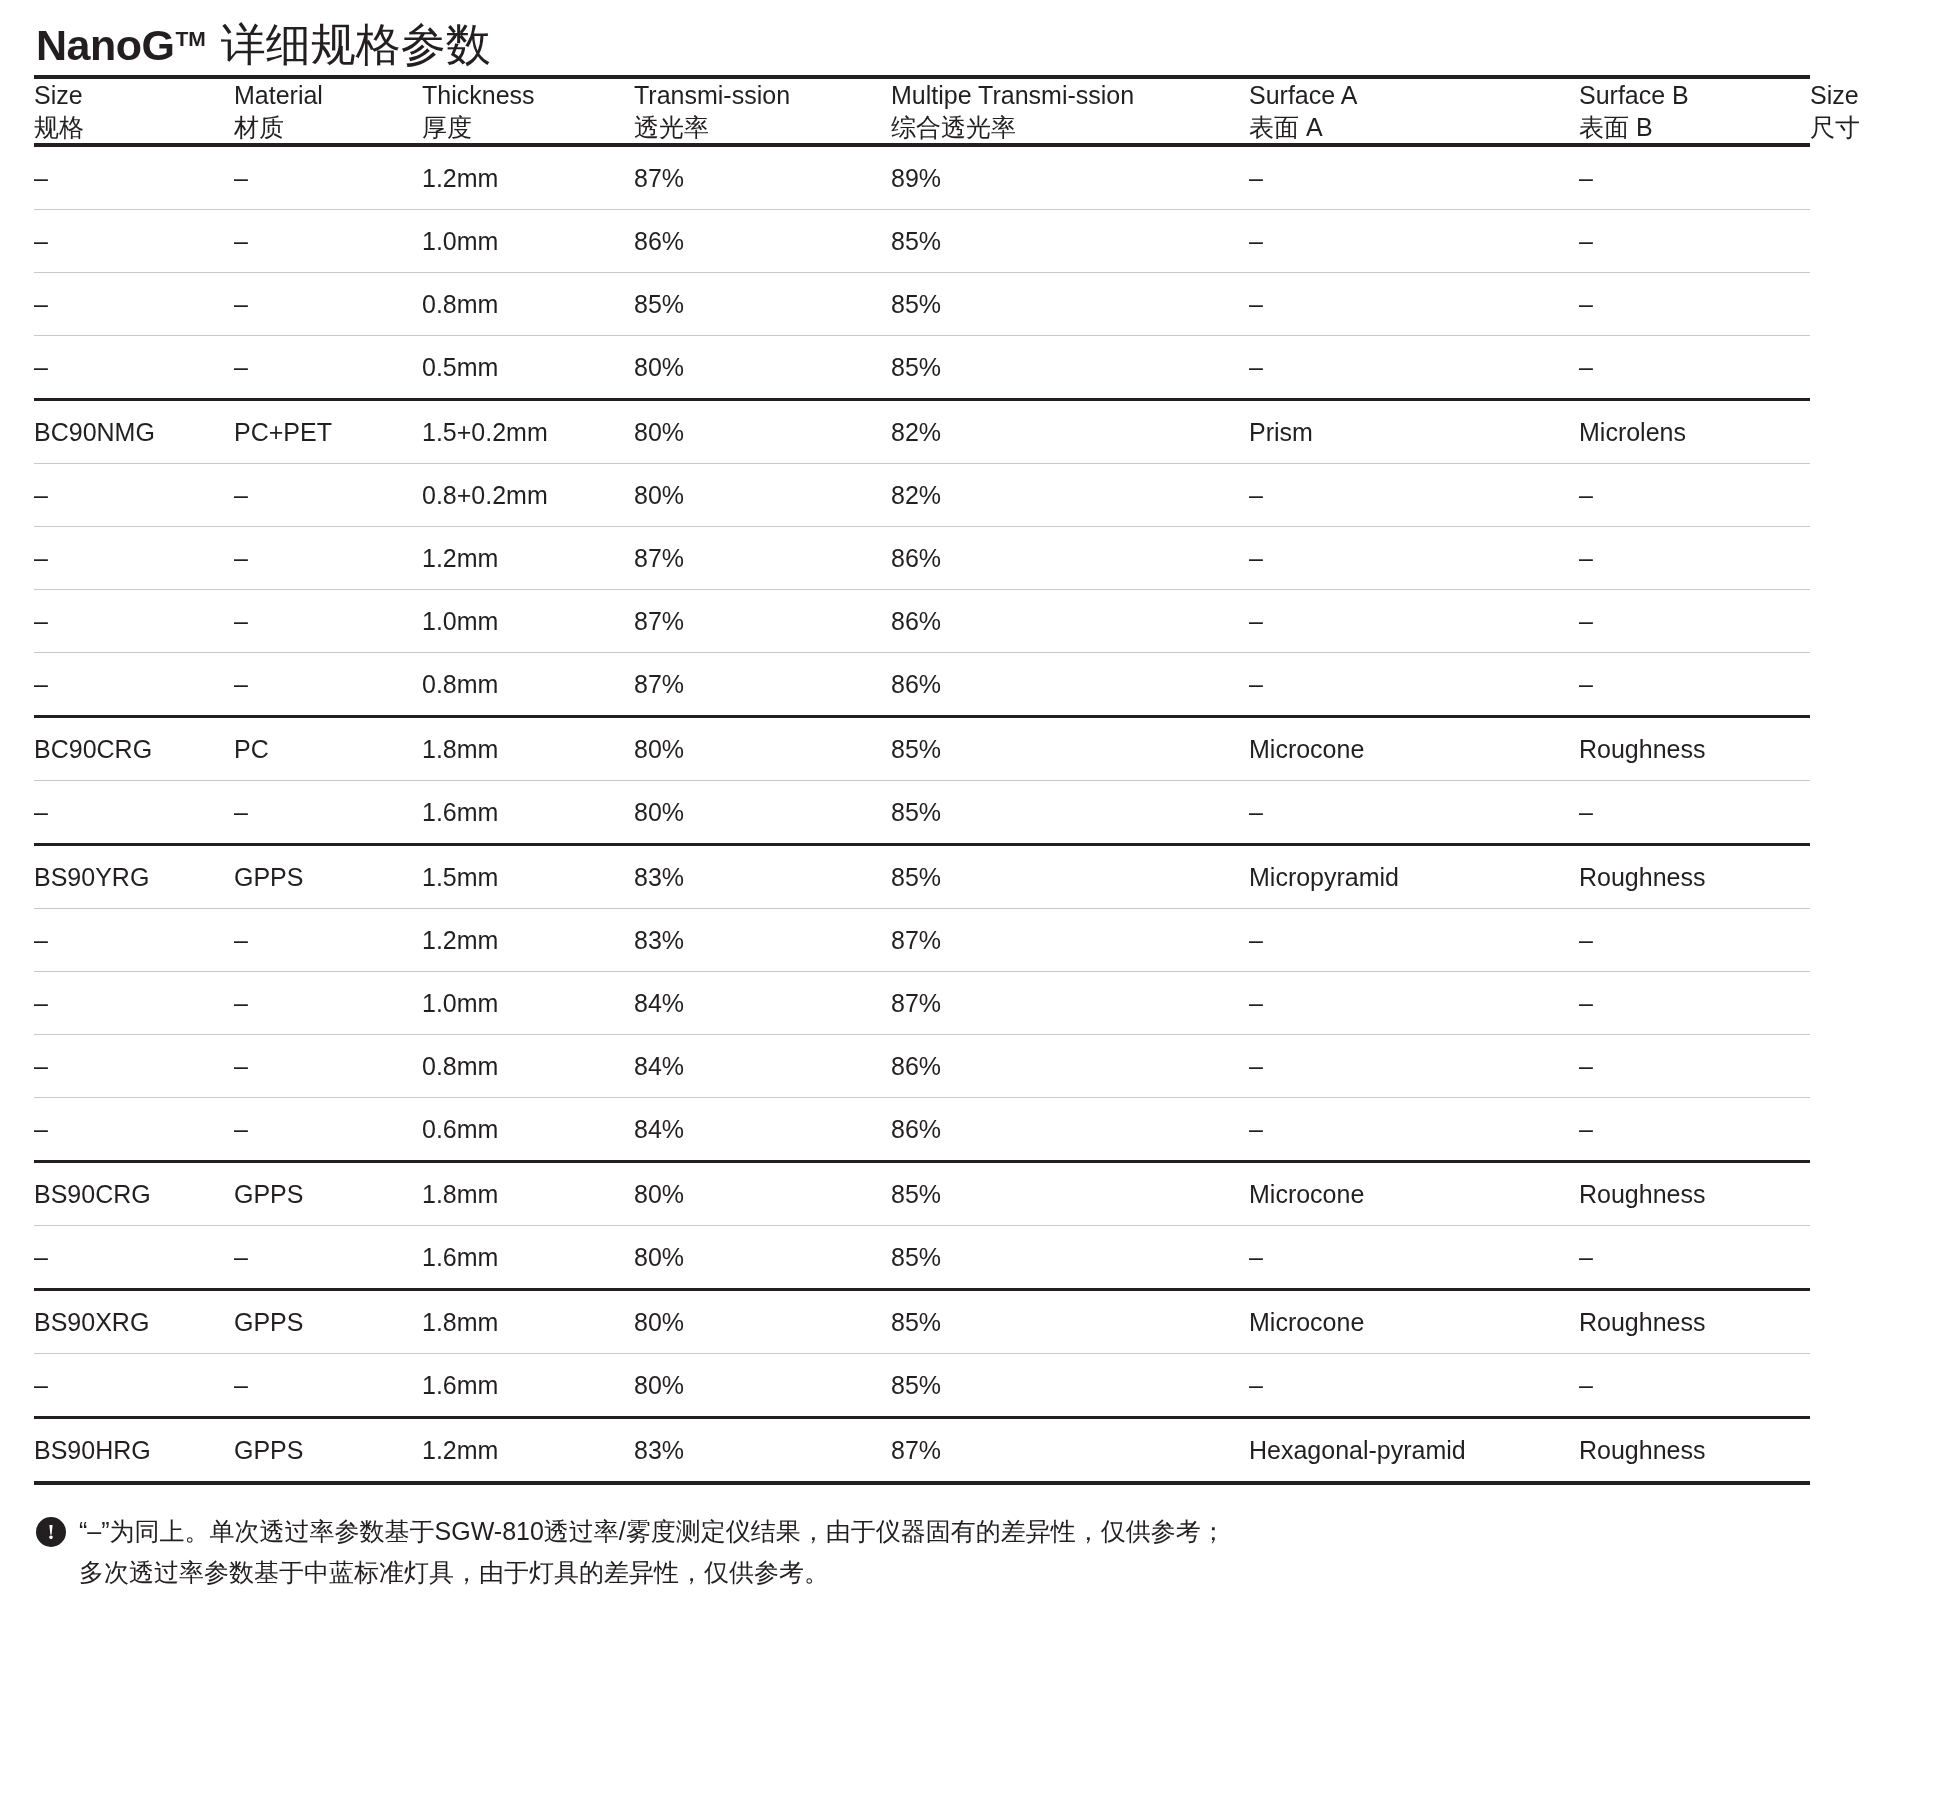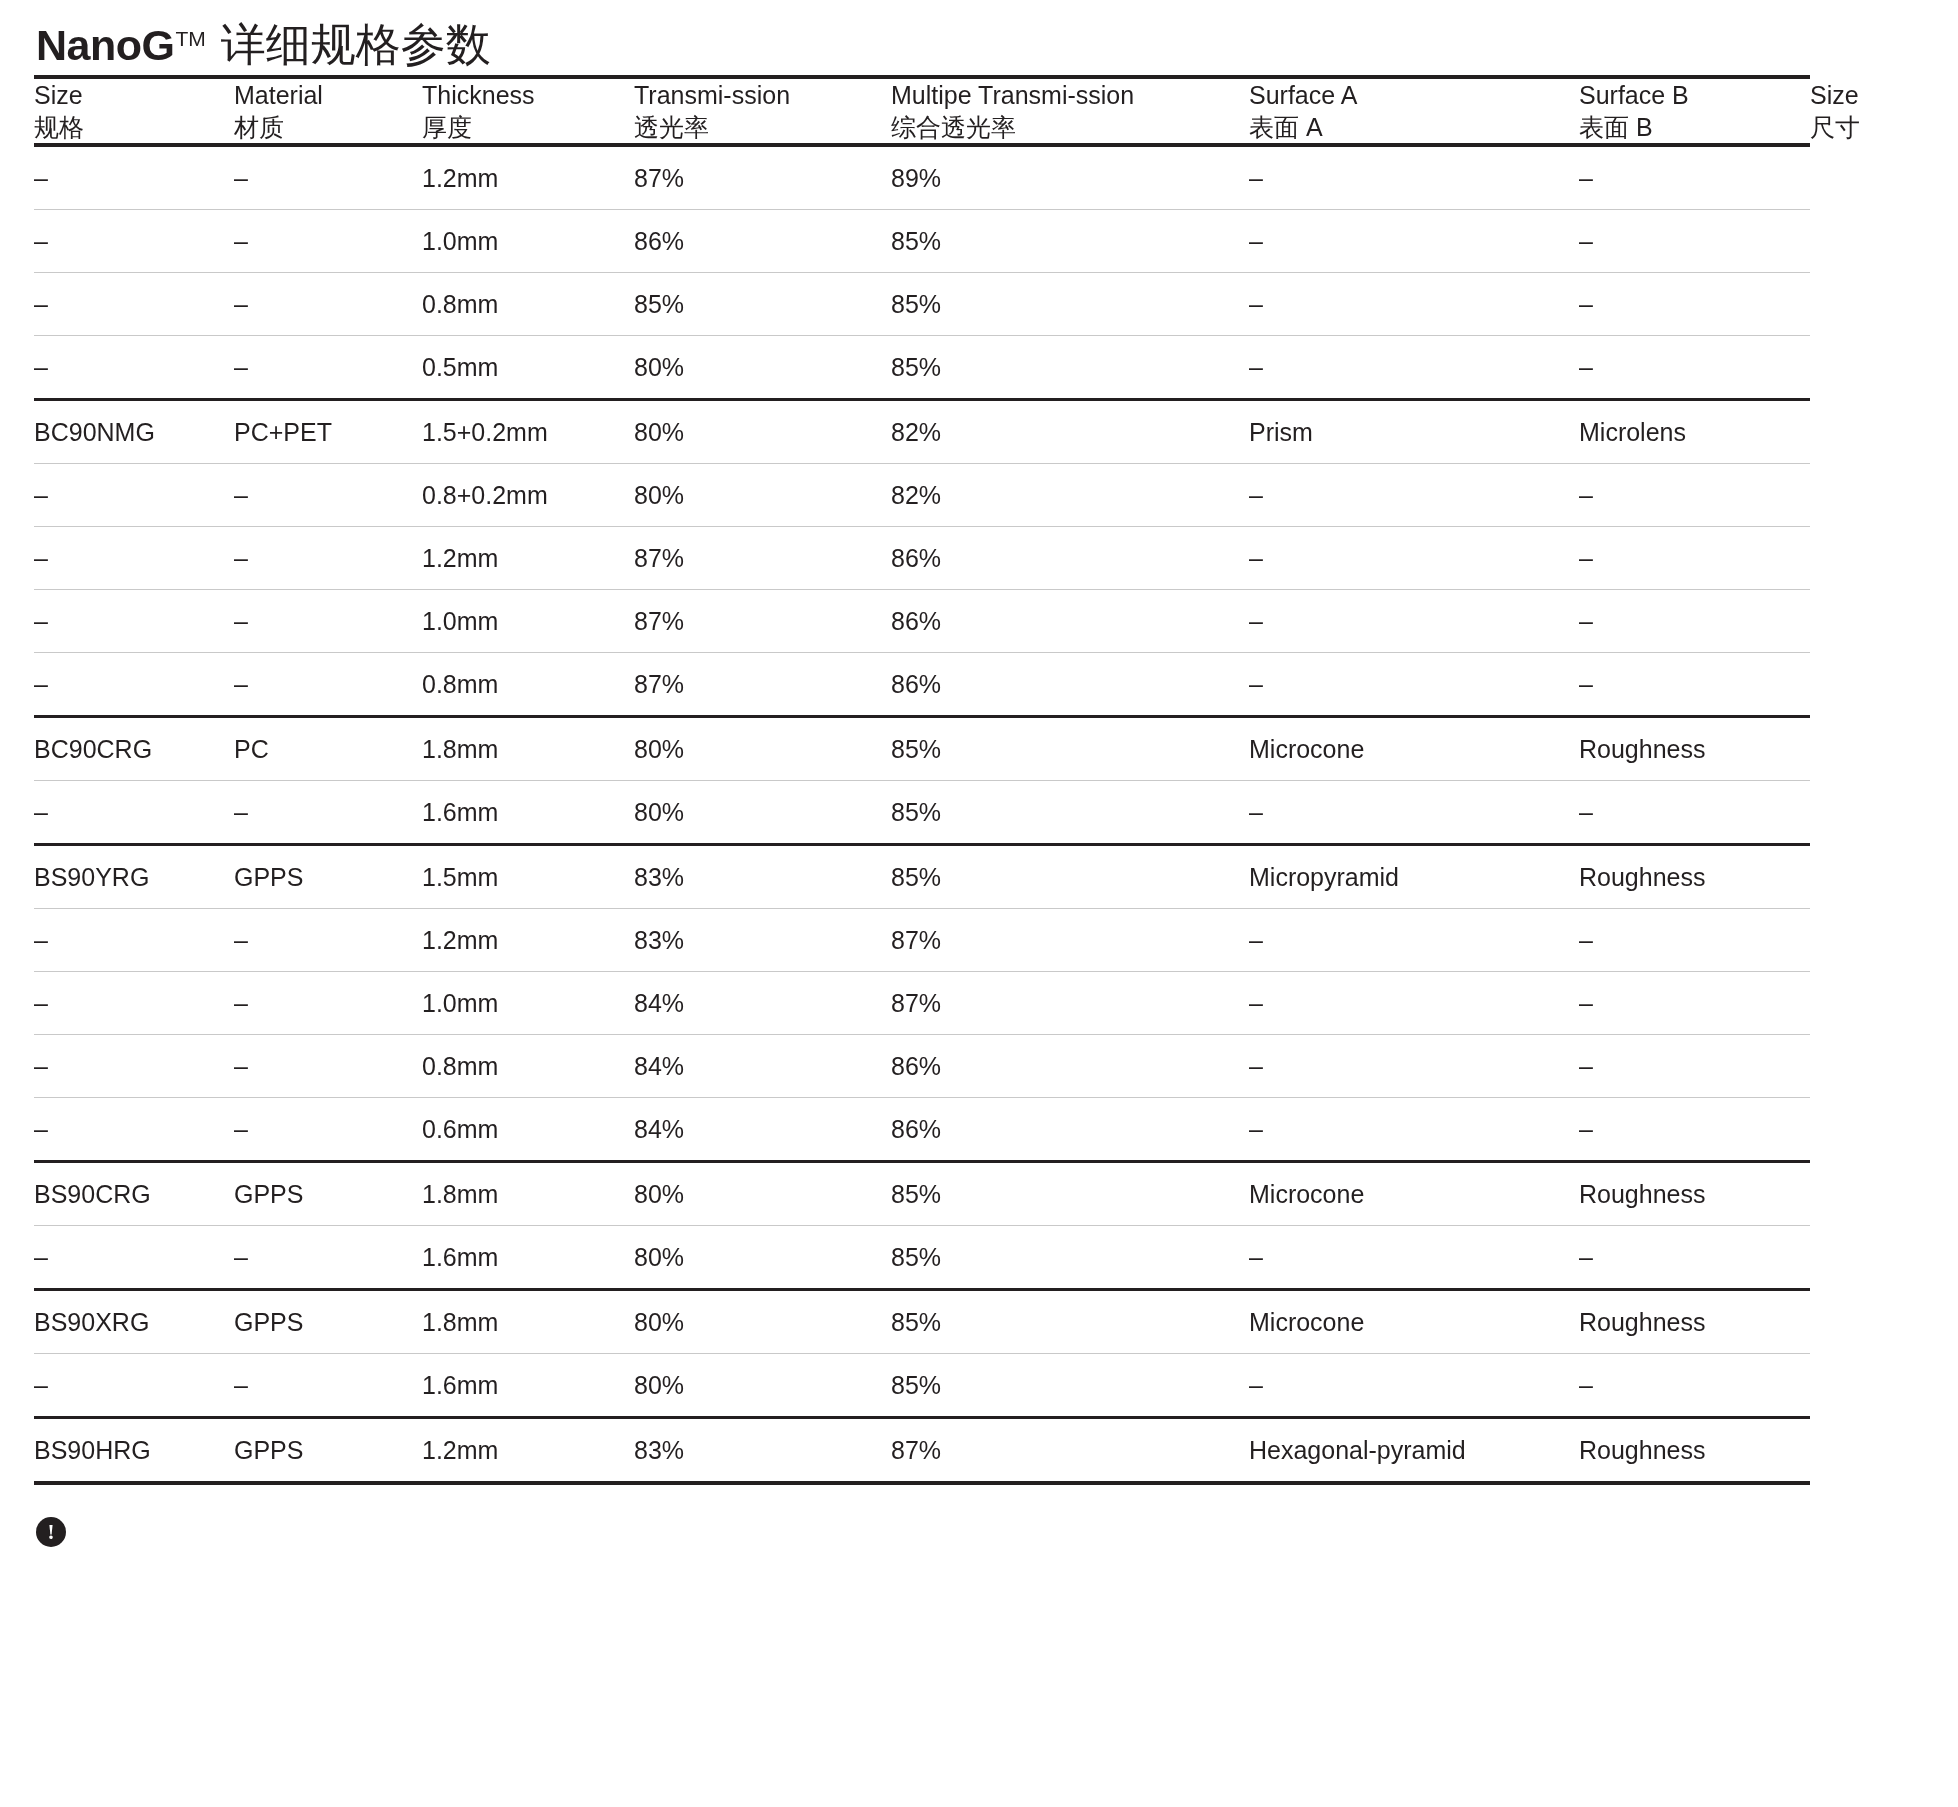--- a/index.html
+++ b/index.html
@@ -26,21 +26,21 @@
     white-space: nowrap;
   }
   .title-brand {
     font-size: 43px;
     font-weight: bold;
     letter-spacing: -0.5px;
     line-height: 1;
   }
   .title-tm {
     font-size: 21px;
-    font-weight: normal;
+    font-weight: bold;
     line-height: 1;
     position: relative;
     top: -14px;
     left: 1px;
   }
   .title-cn {
     font-size: 45px;
     font-weight: normal;
     margin-left: 16px;
     line-height: 1;
@@ -389,15 +389,19 @@
           <td>87%</td>
           <td>Hexagonal-pyramid</td>
           <td>Roughness</td>
           <td>1300*1200</td>
         </tr>
       </tbody>
   </table>
 
   <div class="footnote">
     <div class="excl">!</div>
+    <div class="foot-lines">
+      <div>“–”为同上。单次透过率参数基于SGW-810透过率/雾度测定仪结果，由于仪器固有的差异性，仅供参考；</div>
+      <div>多次透过率参数基于中蓝标准灯具，由于灯具的差异性，仅供参考。</div>
+    </div>
   </div>
 
 </div>
 
 </body></html>

